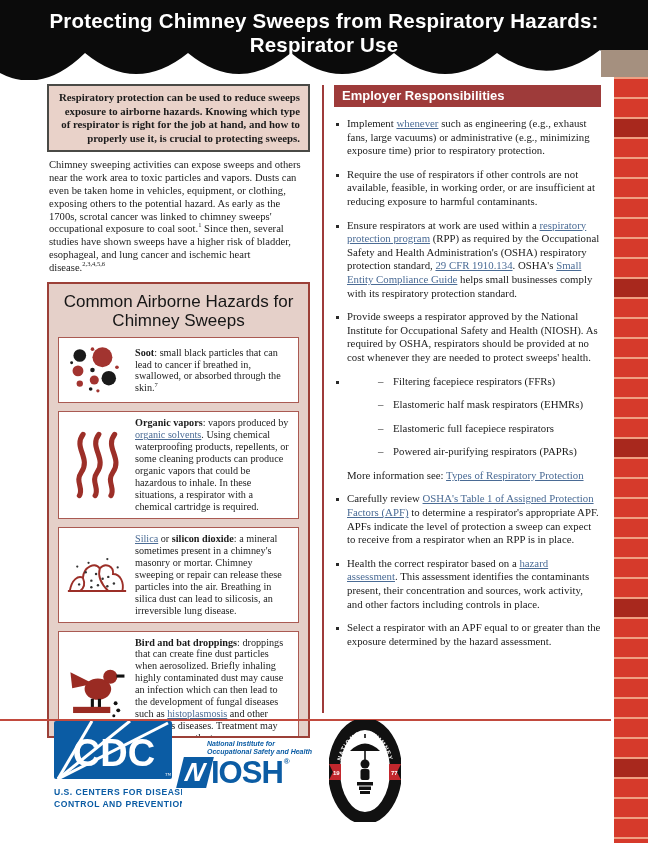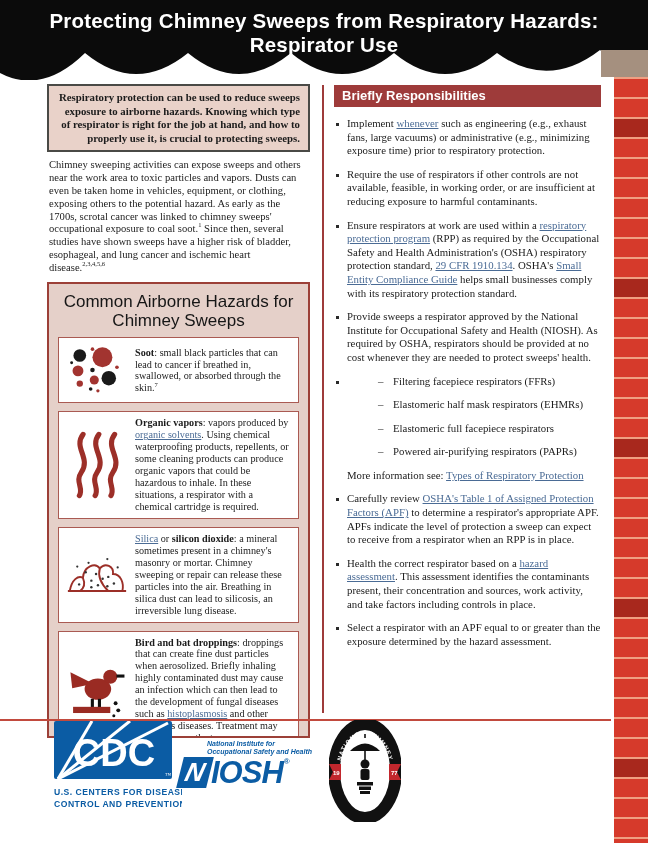--- a/index.html
+++ b/index.html
@@ -90,21 +90,21 @@
   .footer-rule { position:absolute; left:0; top:719px; width:611px; height:2px; background:var(--footer_line); }
   .logo-cdc   { position:absolute; left:52px;  top:721px; }
   .logo-niosh { position:absolute; left:180px; top:740px; width:160px; font-family:"Liberation Sans", sans-serif; }
   .niosh-tagline { color:var(--cdc_blue); font-style:italic; font-weight:bold; font-size:7px; line-height:1.12; margin-left:27px; }
   .niosh-row { display:flex; align-items:flex-start; margin-top:1px; }
   .niosh-n {
     width:30px; height:31px; background:var(--cdc_blue); transform:skewX(-14deg);
     display:flex; align-items:center; justify-content:center;
     color:#fff; font-weight:bold; font-style:italic; font-size:26px;
   }
-  .niosh-iosh { color:var(--cdc_blue); font-weight:bold; font-style:italic; font-size:31px; letter-spacing:-1px; line-height:31px; margin-left:1px; }
+  .niosh-iosh { color:var(--cdc_blue); font-weight:bold; font-size:31px; letter-spacing:-1px; line-height:31px; margin-left:1px; }
   .niosh-reg { color:var(--cdc_blue); font-size:8px; font-weight:bold; margin-left:1px; }
   .logo-guild { position:absolute; left:329px; top:720px; }
 </style>
 </head>
 <body>
 
 <div class="page">
 
   <div class="masthead">
     <svg width="648" height="80" viewBox="0 0 648 80">
@@ -206,38 +206,38 @@
         </div>
         <p class="card-text"><b>Bird and bat droppings</b><span>: droppings that can create fine dust particles when aerosolized. Briefly inhaling highly contaminated dust may cause an infection which can then lead to the development of fungal diseases such as </span><a class="lnk" href="#">histoplasmosis</a><span> and other infectious diseases. Treatment may take three months to a year.</span></p>
       </div>
     </div>
   </div>
 
   <div class="col-divider"></div>
 
   <div class="col-right">
     <div class="emp-header">
-      <span>Briefly Responsibilities</span>
+      <span>Employer Responsibilities</span>
     </div>
     <ul class="bullet-list">
       <li class="bullet"><span class="rich"><span>Implement </span><a class="lnk" href="#">whenever</a><span> such as engineering (e.g., exhaust fans, large vacuums) or administrative (e.g., minimizing exposure time) prior to respiratory protection.</span></span></li>
       <li class="bullet"><span class="rich"><span>Require the use of respirators if other controls are not available, feasible, in working order, or are insufficient at reducing exposure to harmful contaminants.</span></span></li>
       <li class="bullet"><span class="rich"><span>Ensure respirators at work are used within a </span><a class="lnk" href="#">respiratory protection program</a><span> (RPP) as required by the Occupational Safety and Health Administration's (OSHA) respiratory protection standard, </span><a class="lnk" href="#">29 CFR 1910.134</a><span>. OSHA's </span><a class="lnk" href="#">Small Entity Compliance Guide</a><span> helps small businesses comply with its respiratory protection standard.</span></span></li>
       <li class="bullet"><span class="rich"><span>Provide sweeps a respirator approved by the National Institute for Occupational Safety and Health (NIOSH). As required by OSHA, respirators should be provided at no cost whenever they are needed to protect sweeps' health.</span></span></li>
       <li class="bullet">
         <ul class="dash-list">
           <li class="dash-item">Filtering facepiece respirators (FFRs)</li>
           <li class="dash-item">Elastomeric half mask respirators (EHMRs)</li>
           <li class="dash-item">Elastomeric full facepiece respirators</li>
           <li class="dash-item">Powered air-purifying respirators (PAPRs)</li>
         </ul>
         <p class="more-info"><span>More information see: </span><a class="lnk" href="#">Types of Respiratory Protection</a></p>
       </li>
       <li class="bullet"><span class="rich"><span>Carefully review </span><a class="lnk" href="#">OSHA's Table 1 of Assigned Protection Factors (APF)</a><span> to determine a respirator's appropriate APF. APFs indicate the level of protection a sweep can expect to receive from a respirator when an RPP is in place.</span></span></li>
-      <li class="bullet"><span class="rich"><span>Health the correct respirator based on a </span><a class="lnk" href="#">hazard assessment</a><span>. This assessment identifies the contaminants present, their concentration and sources, work activity, and take factors including controls in place.</span></span></li>
+      <li class="bullet"><span class="rich"><span>Health the correct respirator based on a </span><a class="lnk" href="#">hazard assessment</a><span>. This assessment identifies the contaminants present, their concentration and sources, work activity, and other factors including controls in place.</span></span></li>
       <li class="bullet"><span class="rich"><span>Select a respirator with an APF equal to or greater than the exposure determined by the hazard assessment.</span></span></li>
     </ul>
   </div>
 
   <div class="footer-rule"></div>
 
   <div class="logo-cdc">
     <svg width="130" height="92" viewBox="0 0 130 92">
       <rect x="2" y="0" width="118" height="58" rx="2" fill="#0b5ca4"></rect>
       <g stroke="#fff" stroke-width="3">

